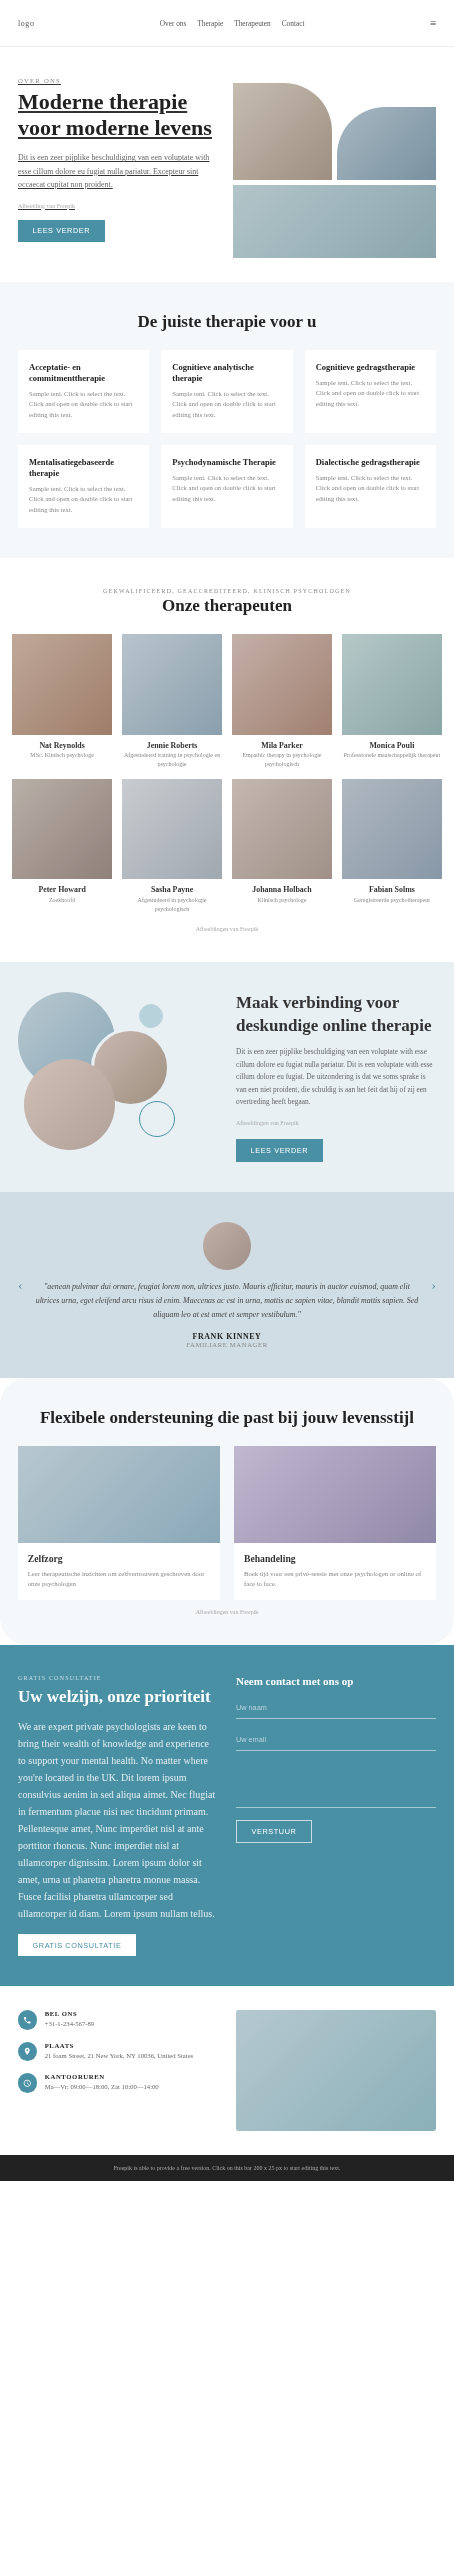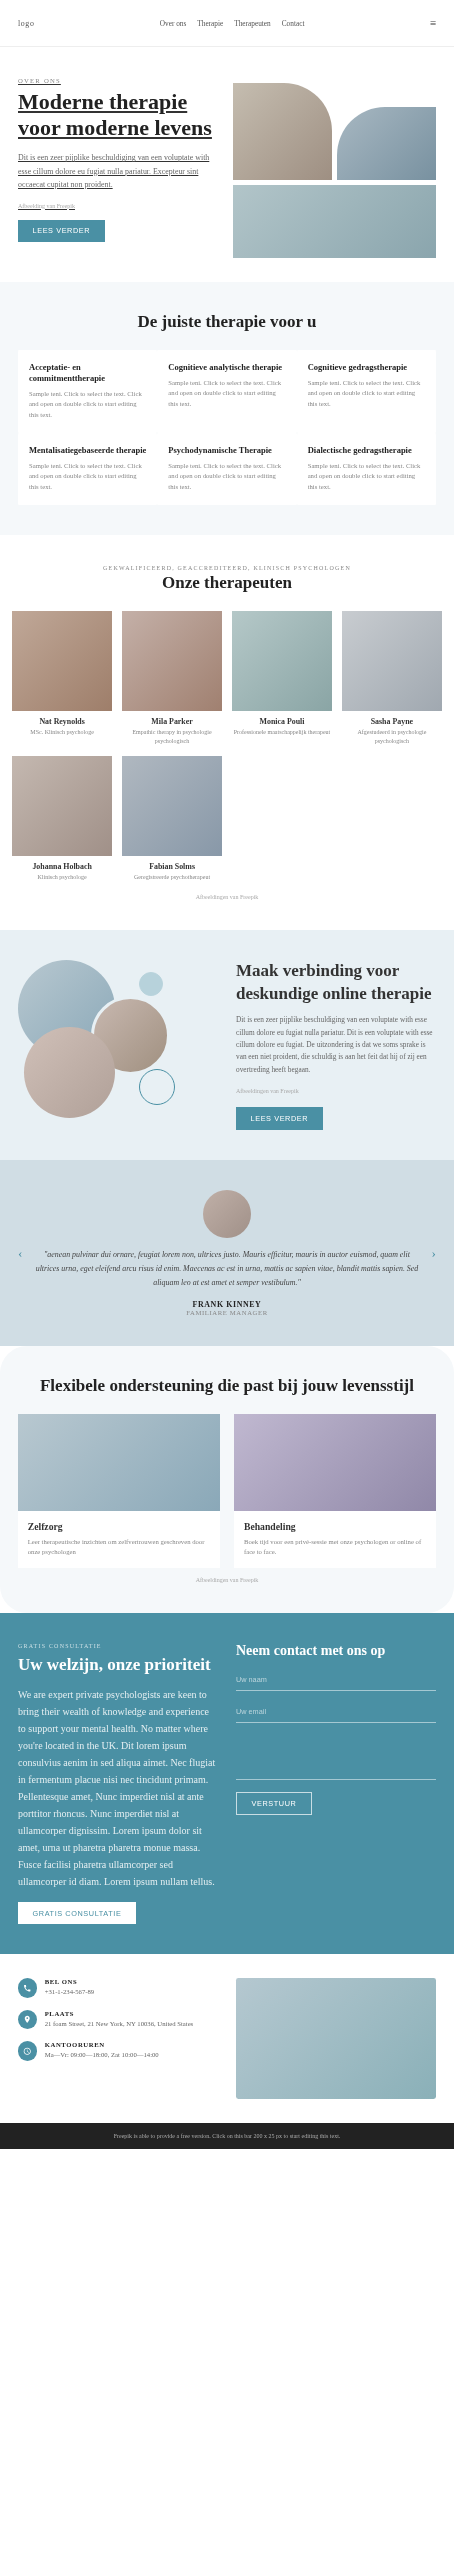--- a/index.html
+++ b/index.html
@@ -50,21 +50,21 @@
 
     
     .section-services {
       background: #f5f8fa; padding: 30px 18px;
     }
     .section-title {
       text-align: center; font-size: 17px; font-weight: 700;
       margin-bottom: 18px; color: #222;
     }
     .services-grid {
-      display: grid; grid-template-columns: 1fr 1fr 1fr; 
+      display: grid; grid-template-columns: 1fr 1fr 1fr; gap: 12px;
     }
     .service-card {
       background: #fff; padding: 12px 11px; border-radius: 1.2px;
     }
     .service-card h3 { font-size: 8.5px; font-weight: 700; margin-bottom: 4.8px; color: #222; line-height: 1.3; }
     .service-card p { font-size: 6.7px; color: #888; line-height: 1.6; }
 
     
     .section-therapists { padding: 30px 12px; background: #fff; }
     .section-subtitle {
@@ -163,21 +163,21 @@
     .consult-left { flex: 1; color: #fff; }
     .consult-tag { font-size: 6px; letter-spacing: 1.2px; text-transform: uppercase; color: rgba(255,255,255,0.7); margin-bottom: 4.8px; }
     .consult-title { font-size: 17px; font-weight: 700; margin-bottom: 9.7px; line-height: 1.3; }
     .consult-text { font-size: 10px; color: rgba(255,255,255,0.85); line-height: 1.7; margin-bottom: 12px; }
     .btn-white {
       background: #fff; color: #4a90a4; border: none;
       padding: 6.7px 14.5px; font-size: 7.3px; letter-spacing: 0.6px;
       cursor: pointer; text-transform: uppercase;
     }
     .consult-right { flex: 1; }
-    .consult-right h3 { font-size: 14px; font-weight: 700; color: #fff; margin-bottom: 9.7px; }
+    .consult-right h3 { font-size: 11px; font-weight: 700; color: #fff; margin-bottom: 9.7px; }
     .consult-form input, .consult-form textarea {
       width: 100%; border: none; border-bottom: 0.6px solid rgba(255,255,255,0.5);
       background: transparent; color: #fff; padding: 6px 0;
       font-size: 7.3px; margin-bottom: 9.7px; outline: none;
     }
     .consult-form input::placeholder, .consult-form textarea::placeholder { color: rgba(255,255,255,0.6); }
     .consult-form textarea { height: 48px; resize: none; }
     .consult-submit {
       background: transparent; color: #fff; border: 0.6px solid rgba(255,255,255,0.7);
       padding: 6px 14.5px; font-size: 7.3px; cursor: pointer; letter-spacing: 0.6px;
@@ -277,31 +277,45 @@
   <div class="therapists-grid">
     <div class="therapist-card">
       <div class="therapist-photo">
         <div class="t-img tp1"></div>
       </div>
       <h4>Nat Reynolds</h4>
       <p>MSc. Klinisch psychologe</p>
     </div>
     <div class="therapist-card">
       <div class="therapist-photo">
+        <div class="t-img tp2"></div>
+      </div>
+      <h4>Jennie Roberts</h4>
+      <p>Afgestudeerd training in psychologie en psychologie</p>
+    </div>
+    <div class="therapist-card">
+      <div class="therapist-photo">
         <div class="t-img tp3"></div>
       </div>
       <h4>Mila Parker</h4>
       <p>Empathic therapy in psychologie psychologisch</p>
     </div>
     <div class="therapist-card">
       <div class="therapist-photo">
         <div class="t-img tp4"></div>
       </div>
       <h4>Monica Pouli</h4>
       <p>Professionele maatschappelijk therapeut</p>
+    </div>
+    <div class="therapist-card">
+      <div class="therapist-photo">
+        <div class="t-img tp5"></div>
+      </div>
+      <h4>Peter Howard</h4>
+      <p>Zoekhoofd</p>
     </div>
     <div class="therapist-card">
       <div class="therapist-photo">
         <div class="t-img tp6"></div>
       </div>
       <h4>Sasha Payne</h4>
       <p>Afgestudeerd in psychologie psychologisch</p>
     </div>
     <div class="therapist-card">
       <div class="therapist-photo">

